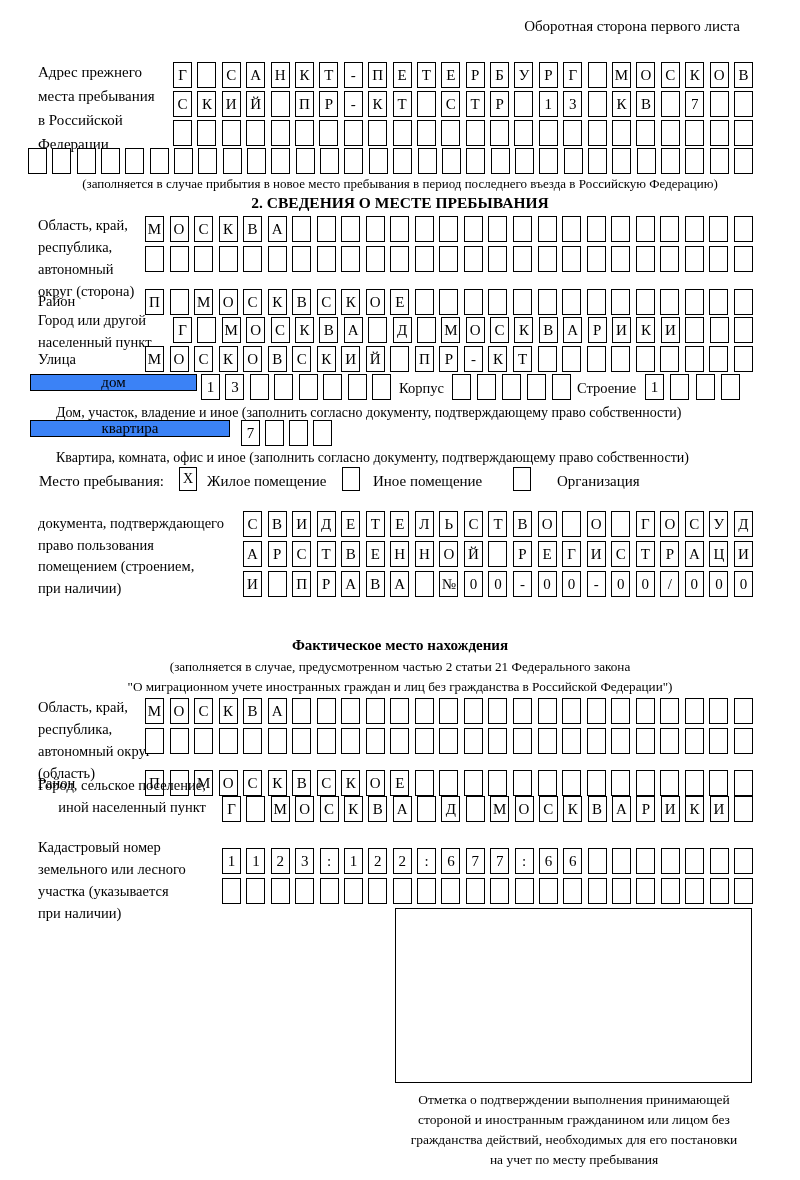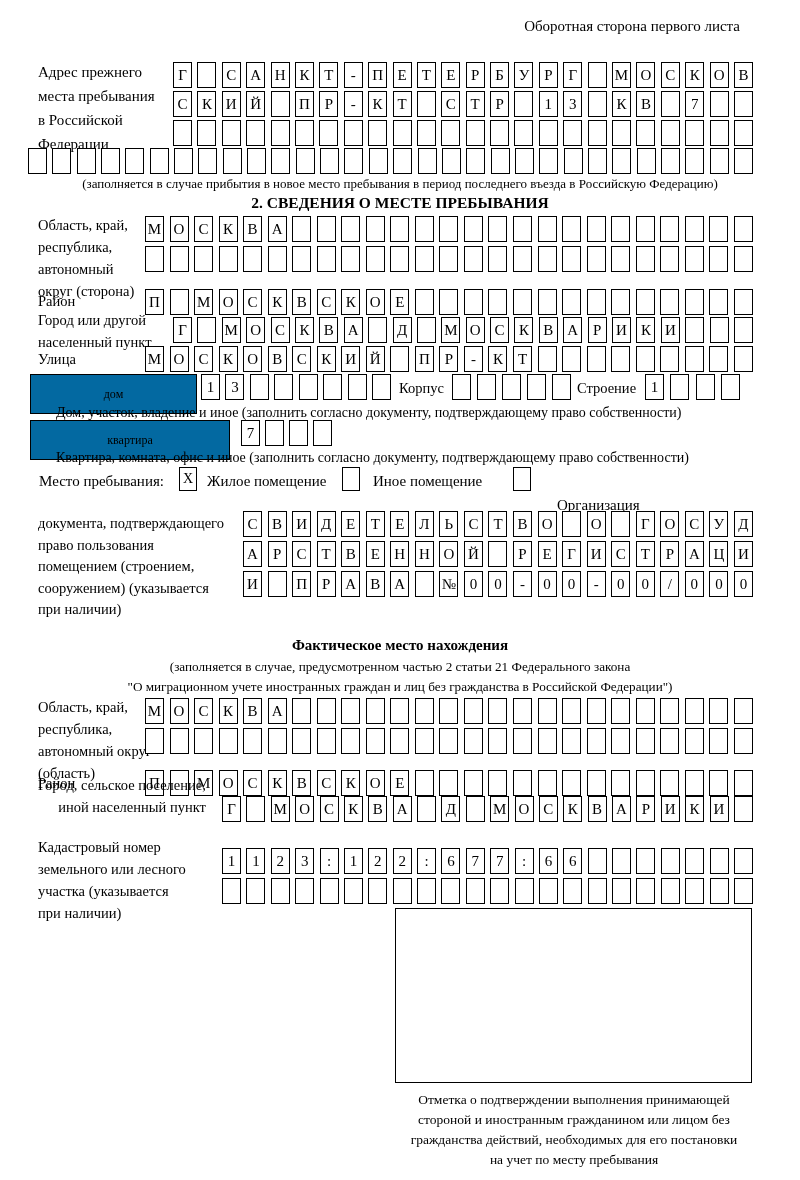--- a/index.html
+++ b/index.html
@@ -13,22 +13,22 @@
   .caption { font-size:14px; white-space:nowrap;margin-left:20px; }
   .note { font-size:13px; text-align:center; }
   .heading { font-size:15.5px; font-weight:bold; text-align:center; white-space:nowrap; }
   .cellrow { position:absolute; display:flex; justify-content:space-between; height:26px; }
   .cell {
     width:19px; height:26px; box-sizing:border-box; border:1.6px solid #000;
     display:flex; align-items:center; justify-content:center;
     font-size:15px; background:#fff; flex:none;
   }
   .wbox {
-    position:absolute; box-sizing:border-box; border:1.6px solid #000; height:40px;
-    display:flex; align-items:center; justify-content:center; font-size:12px; background:#0369a1;
+    position:absolute; box-sizing:border-box; border:1.6px solid #000; height:17px;
+    display:flex; align-items:center; justify-content:center; font-size:15px; background:#3b82f6;
   }
   .checkbox {
     position:absolute; width:18px; height:24px; box-sizing:border-box; border:1.6px solid #000;
     display:flex; align-items:center; justify-content:center; font-size:14px; background:#fff;
   }
   .stampbox { position:absolute; box-sizing:border-box; border:1.8px solid #000; background:#fff; }
   .centerlines { text-align:center; font-size:13.5px; line-height:20px; }
 </style>
 </head>
 <body>
@@ -343,27 +343,26 @@
       <span class="cell"></span>
     </div>
   <div class="abs caption" style="left:36px; top:450px;">Квартира, комната, офис и иное (заполнить согласно документу, подтверждающему право собственности)</div>
 
   <div class="abs label-lg" style="left:39px; top:469px;">Место пребывания:</div>
   <div class="checkbox" style="left:179px; top:467px;">X</div>
   <div class="abs label-lg" style="left:207px; top:469px;">Жилое помещение</div>
   <div class="checkbox" style="left:342px; top:467px;"></div>
   <div class="abs label-lg" style="left:373px; top:469px;">Иное помещение</div>
   <div class="checkbox" style="left:513px; top:467px;"></div>
-  <div class="abs label-lg" style="left:557px; top:469px;margin-top:24px;">Организация</div>
+  <div class="abs label-lg" style="left:557px; top:469px;">Организация</div>
 
   <div class="abs label" style="left:38px; top:513px; line-height:21.5px;">
       <div>документа, подтверждающего</div>
       <div>право пользования</div>
       <div>помещением (строением,</div>
-      <div>сооружением) (указывается</div>
       <div>при наличии)</div>
     </div>
   <div class="cellrow" style="left:243px; top:511px; width:510px;">
       <span class="cell">С</span>
       <span class="cell">В</span>
       <span class="cell">И</span>
       <span class="cell">Д</span>
       <span class="cell">Е</span>
       <span class="cell">Т</span>
       <span class="cell">Е</span>

